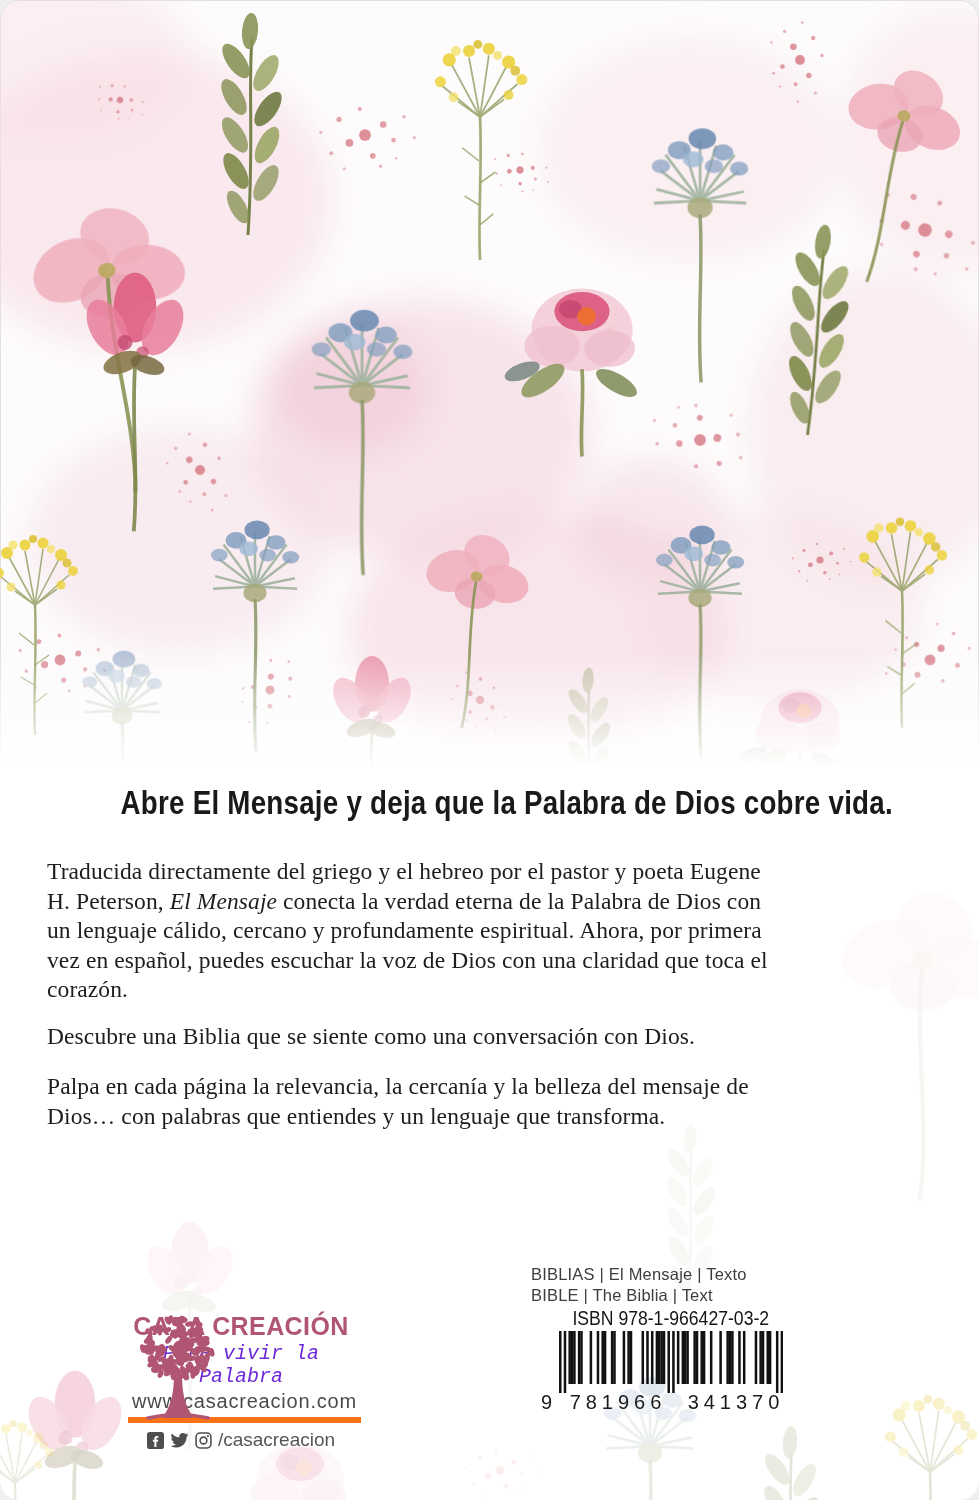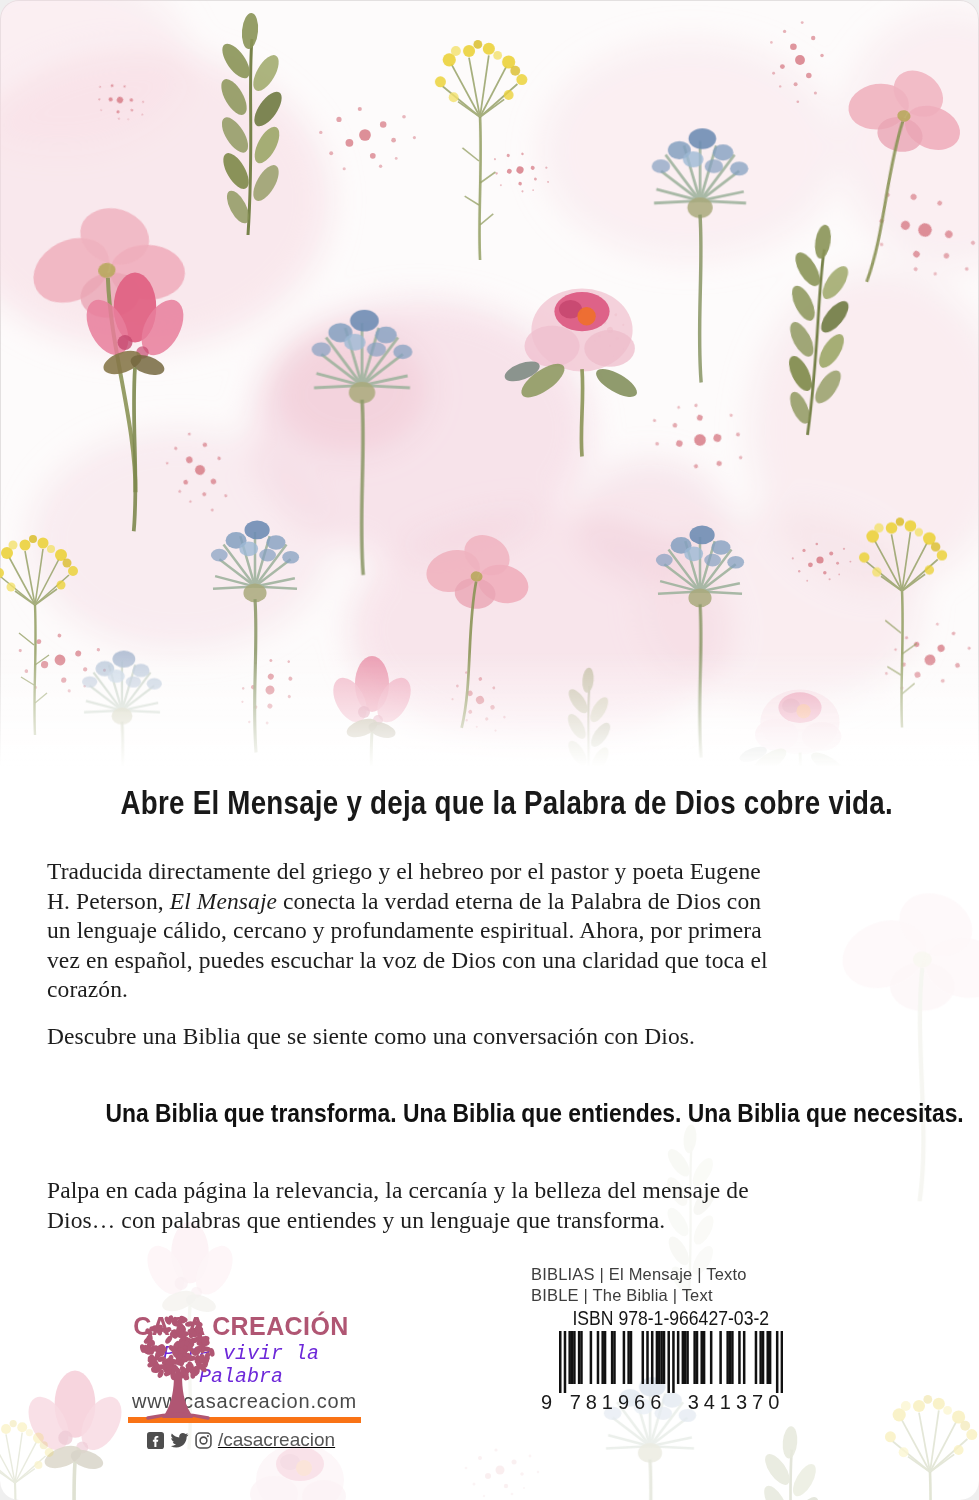--- a/index.html
+++ b/index.html
@@ -20,21 +20,21 @@
            font-size:26px;color:#111;white-space:nowrap;transform:scaleX(.88);transform-origin:50% 50%;}
 
   .publisher{position:absolute;left:128px;top:1298px;width:340px;height:125px;}
   .tree{position:absolute;left:0;top:8px;}
   .pub-text{padding-top:14px;width:226px;text-align:center;}
   .pub-name{font-family:"Liberation Sans",sans-serif;font-weight:700;font-size:25px;
             letter-spacing:.4px;color:#b05673;white-space:nowrap;}
   .pub-slogan{font-family:Liberation Mono, monospace;font-style:italic;font-size:20px;color:#6d28d9;margin-top:1px;}
   .pub-url{display:inline-block;font-family:"Liberation Sans",sans-serif;font-size:20px;color:#4a4a4a;
            letter-spacing:.8px;padding:2px 4px 4px 4px;border-bottom:6px solid #f97316;}
-  .pub-social{display:flex;align-items:center;justify-content:center;gap:6px;margin-top:6px;text-decoration:underline;}
+  .pub-social{display:flex;align-items:center;justify-content:center;gap:6px;margin-top:6px;}
   .pub-social .handle{font-family:"Liberation Sans",sans-serif;font-size:19px;color:#555;}
 
   .isbn-block{position:absolute;left:531px;top:1264px;width:270px;}
   .cat{font-family:"Liberation Sans",sans-serif;font-size:16.5px;line-height:21px;color:#3d3d3d;letter-spacing:.2px;}
   .isbn-line{width:224px;margin-left:28px;text-align:center;margin-top:1px;}
   .isbn-line span{display:inline-block;font-family:"Liberation Sans",sans-serif;font-size:20px;color:#151515;
                   white-space:nowrap;transform:scaleX(.88);transform-origin:50% 50%;}
   #barcode{display:block;margin-left:28px;margin-top:1px;}
   .bc-digits{display:flex;margin-left:10px;width:254px;font-family:"Liberation Sans",sans-serif;
              font-size:20px;color:#1a1a1a;margin-top:-2px;}
@@ -242,23 +242,20 @@
   <div class="content">
     <div class="headline-wrap">
       <h1 class="headline">Abre El Mensaje y deja que la Palabra de Dios cobre vida.</h1>
     </div>
     <p class="body"><span>Traducida directamente del griego y el hebreo por el pastor y poeta Eugene
 H. Peterson, </span><em>El Mensaje</em><span> conecta la verdad eterna de la Palabra de Dios con
 un lenguaje cálido, cercano y profundamente espiritual. Ahora, por primera
 vez en español, puedes escuchar la voz de Dios con una claridad que toca el
 corazón.</span></p>
     <p class="body discover">Descubre una Biblia que se siente como una conversación con Dios.</p>
-    <div class="tagline-wrap">
-      <p class="tagline">Una Biblia que transforma. Una Biblia que entiendes. Una Biblia que necesitas.</p>
-    </div>
     <p class="body"><span>Palpa en cada página la relevancia, la cercanía y la belleza del mensaje de
 Dios… con palabras que entiendes y un lenguaje que transforma.</span></p>
   </div>
 
   <div class="publisher">
     <svg class="tree" width="100" height="115" viewBox="0 0 100 115" xmlns="http://www.w3.org/2000/svg">
       <g id="tree-leaves">
           <ellipse cx="50.0" cy="42.0" rx="4.4" ry="2.6" transform="rotate(0 50.0 42.0)" fill="#b05673"></ellipse>
           <ellipse cx="78.4" cy="43.0" rx="4.4" ry="2.6" transform="rotate(8 78.4 43.0)" fill="#b05673"></ellipse>
           <ellipse cx="68.7" cy="28.0" rx="4.4" ry="2.6" transform="rotate(154 68.7 28.0)" fill="#b05673"></ellipse>

